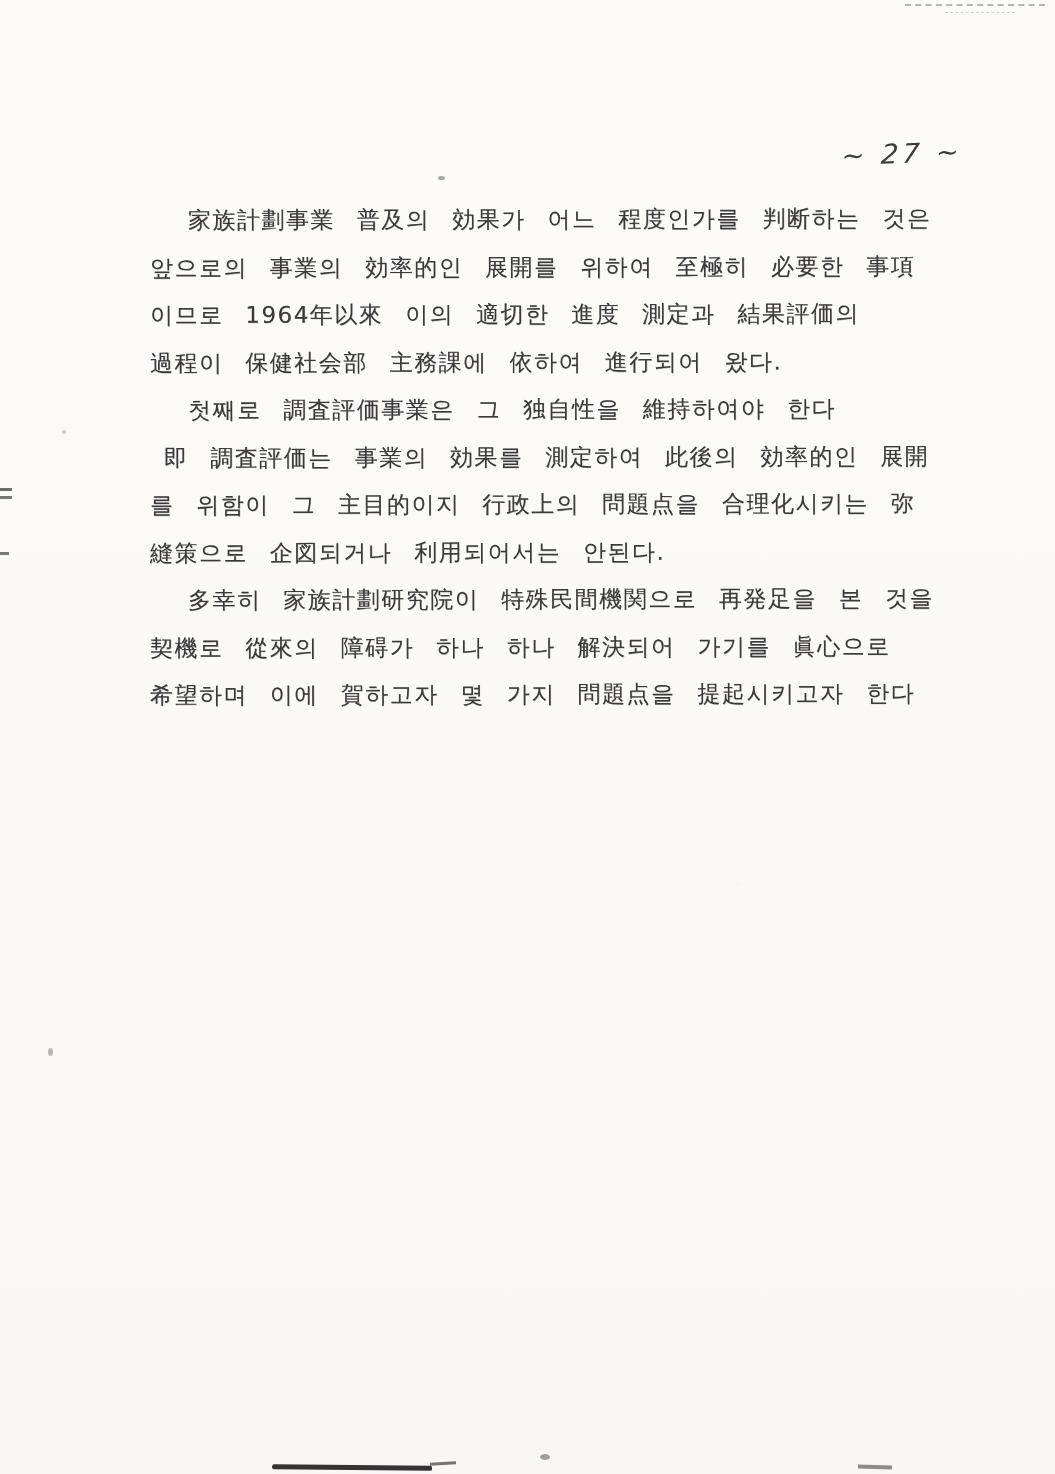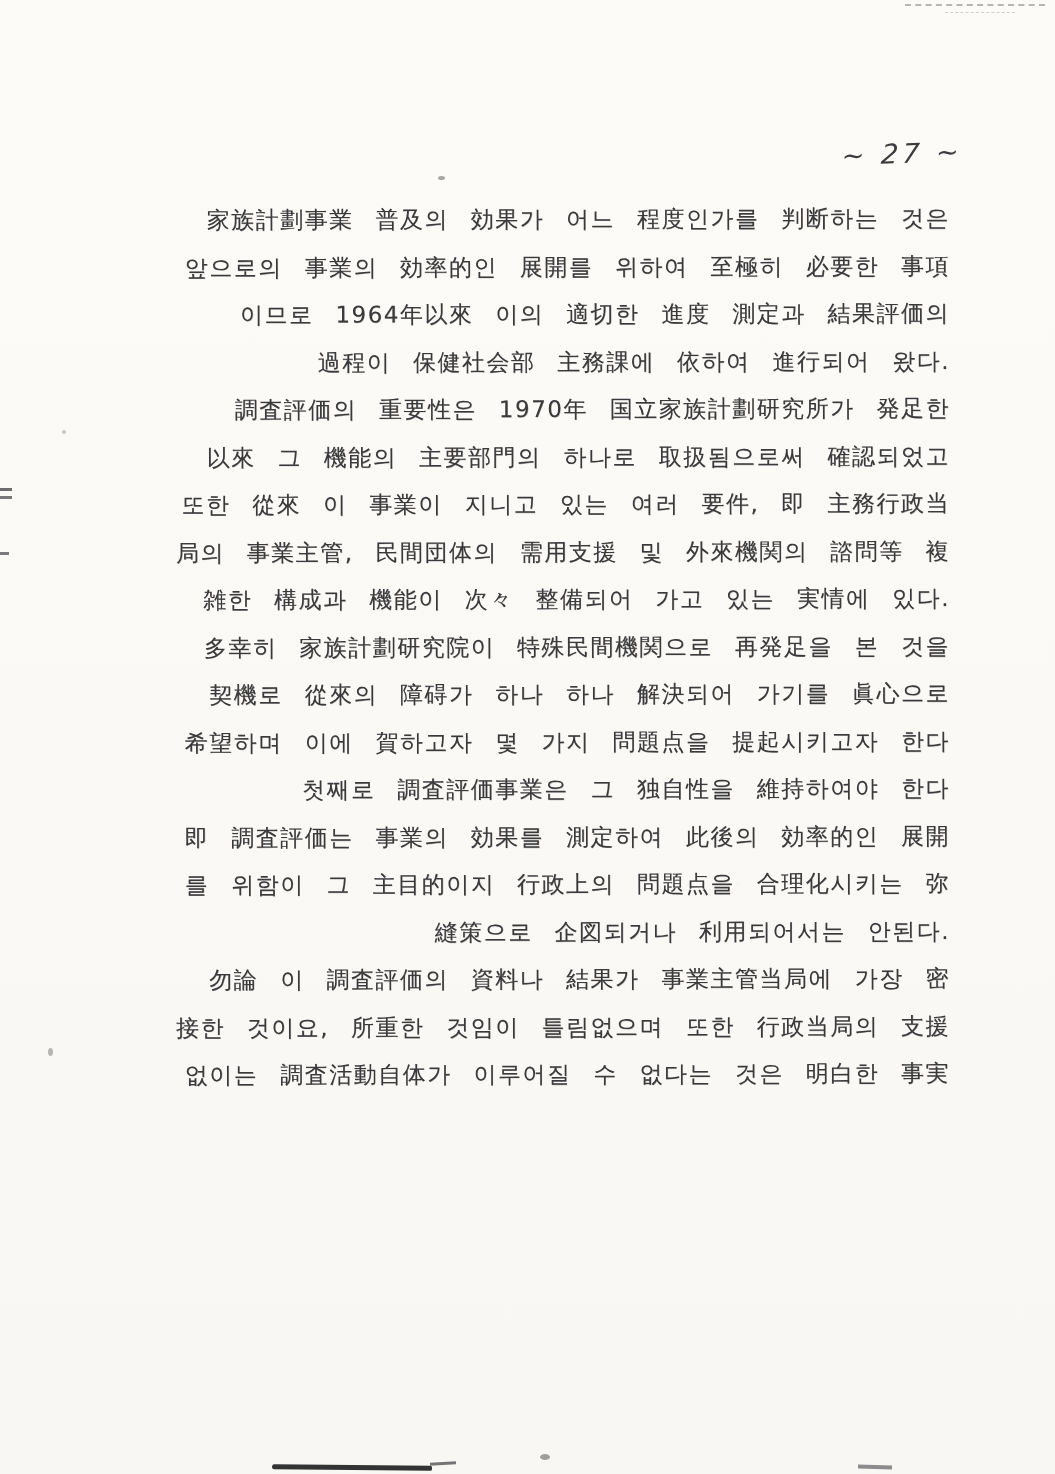--- a/index.html
+++ b/index.html
@@ -29,21 +29,20 @@
     font-style: italic;
     letter-spacing: 4px;
     color: #3c3b3d;
     transform: rotate(-2deg) skewX(-6deg);
   }
   .doc-body {
     position: absolute;
     left: 150px;
     top: 196px;
     width: 800px;
-    text-align: right;
   }
   .para { margin: 0; padding: 0; }
   .line {
     margin: 0;
     height: 47.5px;
     line-height: 47.5px;
     font-size: 23px;
     font-weight: 500;
     white-space: nowrap;
     word-spacing: 13px;
@@ -114,42 +113,30 @@
 
   <div class="doc-body">
 
     <div class="para">
       <p class="line indent">家族計劃事業 普及의 効果가 어느 程度인가를 判断하는 것은</p>
       <p class="line">앞으로의 事業의 効率的인 展開를 위하여 至極히 必要한 事項</p>
       <p class="line">이므로 1964年以來 이의 適切한 進度 測定과 結果評価의</p>
       <p class="line">過程이 保健社会部 主務課에 依하여 進行되어 왔다.</p>
     </div>
 
-    <div class="para">
-      <p class="line indent">調査評価의 重要性은 1970年 国立家族計劃研究所가 発足한</p>
-      <p class="line">以來 그 機能의 主要部門의 하나로 取扱됨으로써 確認되었고</p>
-      <p class="line">또한 從來 이 事業이 지니고 있는 여러 要件, 即 主務行政当</p>
-      <p class="line">局의 事業主管, 民間団体의 需用支援 및 外來機関의 諮問等 複</p>
-      <p class="line">雑한 構成과 機能이 次々 整備되어 가고 있는 実情에 있다.</p>
-    </div>
 
-
-    <div class="para">
-      <p class="line indent">多幸히 家族計劃研究院이 特殊民間機関으로 再発足을 본 것을</p>
-      <p class="line">契機로 從來의 障碍가 하나 하나 解決되어 가기를 眞心으로</p>
-      <p class="line">希望하며 이에 賀하고자 몇 가지 問題点을 提起시키고자 한다</p>
-    </div>
 
     <div class="para">
       <p class="line indent">첫째로 調査評価事業은 그 独自性을 維持하여야 한다</p>
       <p class="line indent-sm">即 調査評価는 事業의 効果를 測定하여 此後의 効率的인 展開</p>
       <p class="line">를 위함이 그 主目的이지 行政上의 問題点을 合理化시키는 弥</p>
       <p class="line">縫策으로 企図되거나 利用되어서는 안된다.</p>
     </div>
 
     <div class="para">
-      <p class="line indent">勿論 이 調査評価의 資料나 結果가 事業主管当局에 가장 密</p>
-      <p class="line">接한 것이요, 所重한 것임이 틀림없으며 또한 行政当局의 支援</p>
-      <p class="line">없이는 調査活動自体가 이루어질 수 없다는 것은 明白한 事実</p>
+      <p class="line indent">多幸히 家族計劃研究院이 特殊民間機関으로 再発足을 본 것을</p>
+      <p class="line">契機로 從來의 障碍가 하나 하나 解決되어 가기를 眞心으로</p>
+      <p class="line">希望하며 이에 賀하고자 몇 가지 問題点을 提起시키고자 한다</p>
     </div>
+
 
   </div>
 </div>
 
 </body></html>

